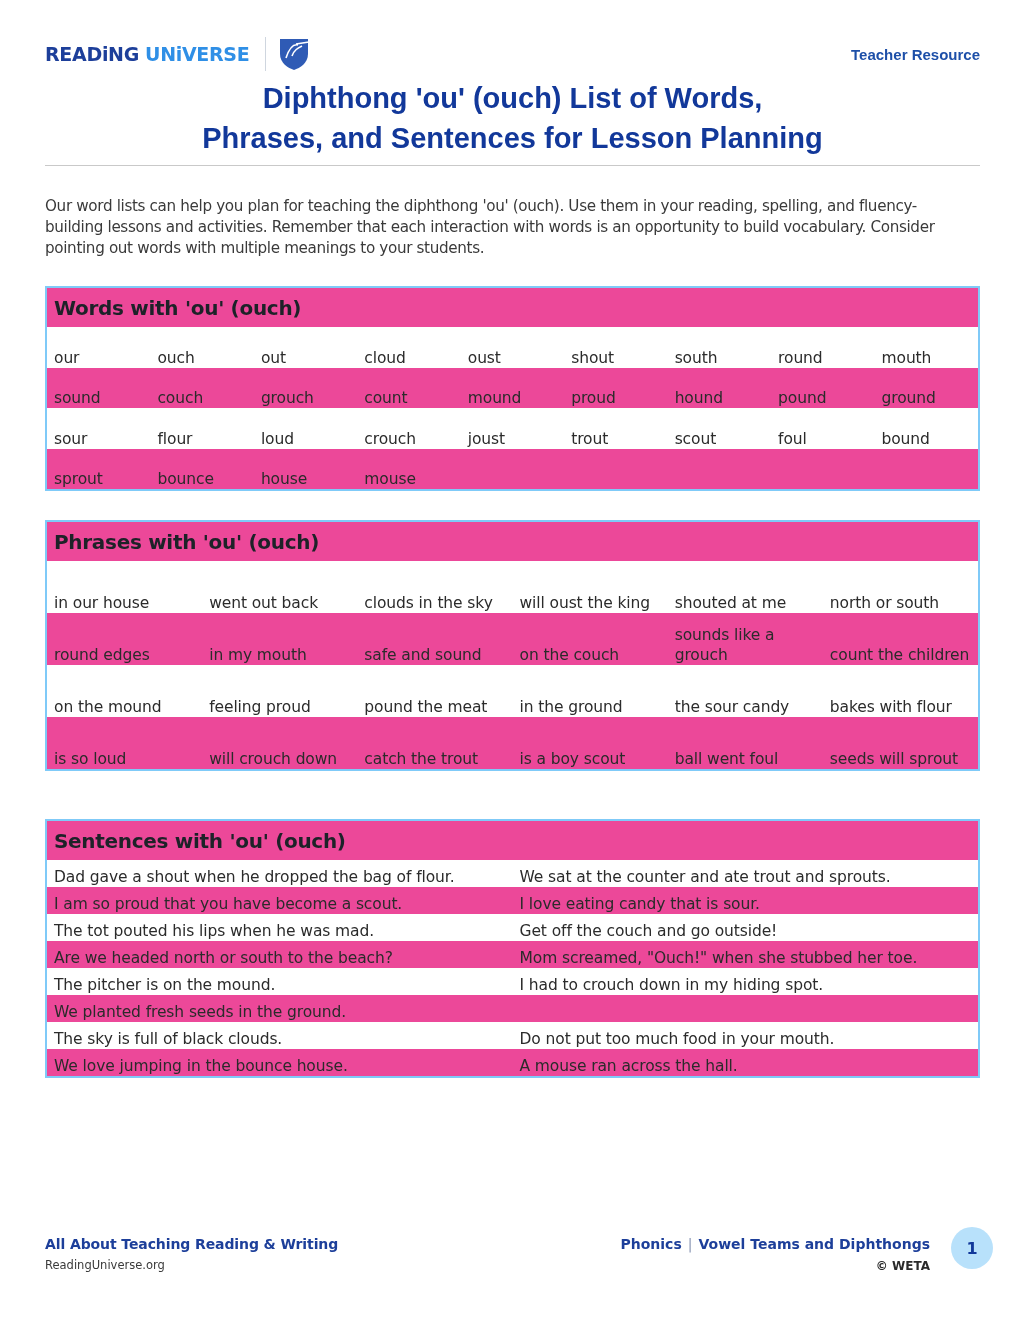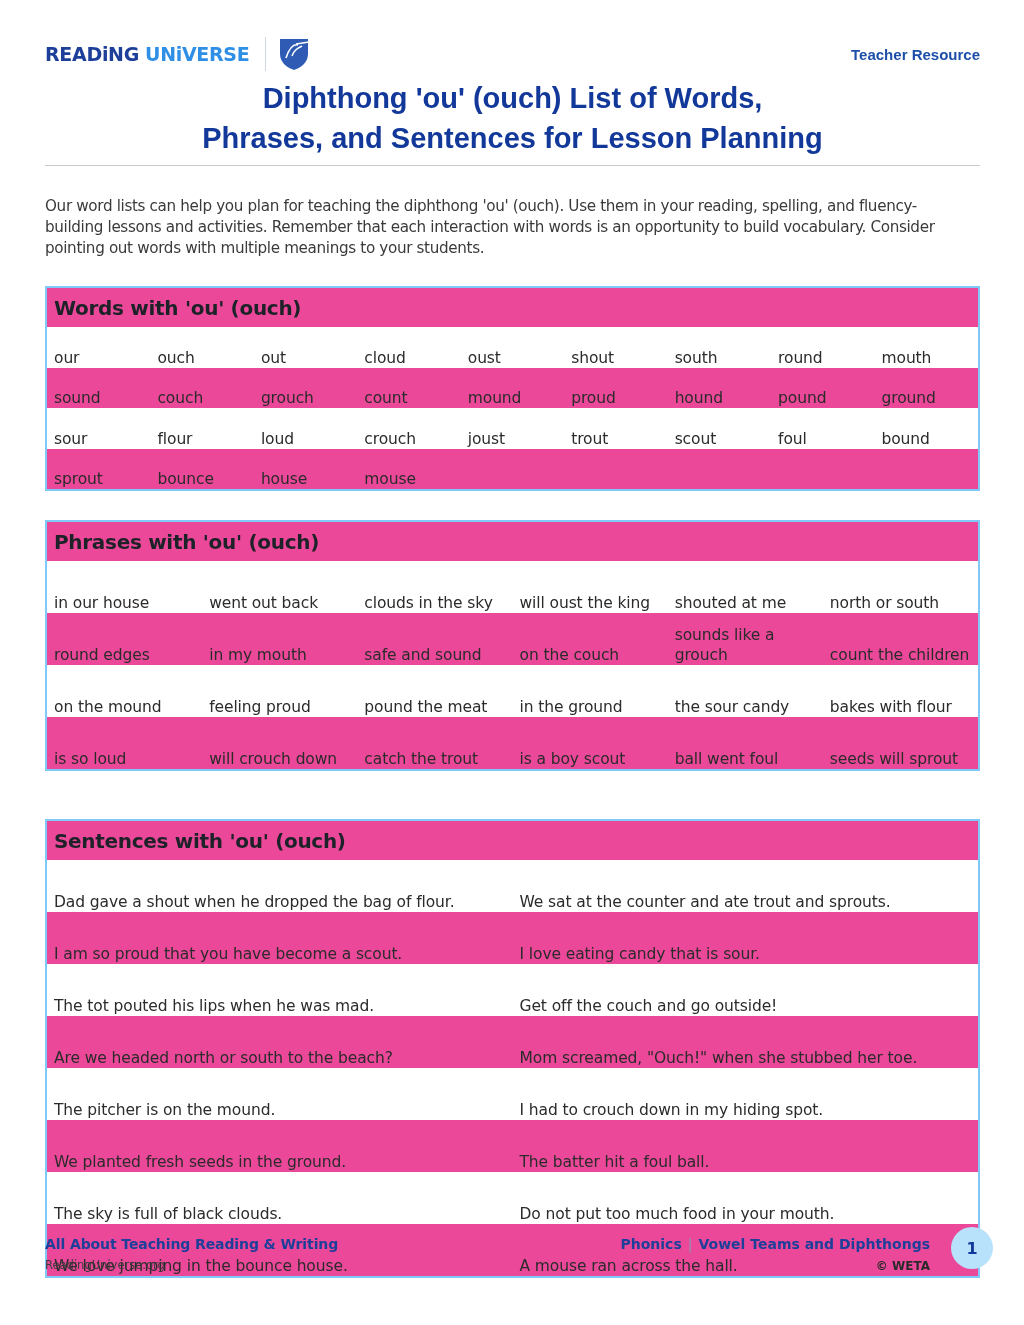--- a/index.html
+++ b/index.html
@@ -28,21 +28,21 @@
 
     #words { top: 286px; }
     #words .row { height: 40.5px; }
     #words .cell { width: 103.5px; }
 
     #phrases { top: 520px; }
     #phrases .row { height: 52px; }
     #phrases .cell { width: 155.5px; padding-right: 4px; }
 
     #sentences { top: 803px; margin-top: 16px; }
-    #sentences .row { height: 52px; }
+    #sentences .row { height: 27px; }
     #sentences .cell { width: 466px; }
 
     .footer-left-title { position: absolute; left: 45px; top: 1236px; color: #1d3f9a; font-weight: bold; font-size: 14px; letter-spacing: -0.1px; }
     .footer-left-url { position: absolute; left: 45px; top: 1258px; color: #3a3a3a; font-size: 11.5px; }
     .footer-right { position: absolute; right: 94px; top: 1236px; text-align: right; }
     .footer-cat { color: #1d3f9a; font-weight: bold; font-size: 14px; }
     .footer-sep { color: #8a97b5; font-weight: normal; margin: 0 6px; }
     .footer-copy { color: #2a2a2a; font-weight: bold; font-size: 12px; margin-top: 7px; }
     .page-badge { position: absolute; left: 951px; top: 1227px; width: 42px; height: 42px; border-radius: 50%; background: #b8e1fb; color: #12389a; font-weight: bold; font-size: 16px; display: flex; align-items: center; justify-content: center; }
   </style>
@@ -176,21 +176,20 @@
       <div class="row alt">
         <div class="cell">Are we headed north or south to the beach?</div>
         <div class="cell">Mom screamed, "Ouch!" when she stubbed her toe.</div>
       </div>
       <div class="row">
         <div class="cell">The pitcher is on the mound.</div>
         <div class="cell">I had to crouch down in my hiding spot.</div>
       </div>
       <div class="row alt">
         <div class="cell">We planted fresh seeds in the ground.</div>
-        <div class="cell">The batter hit a foul ball.</div>
       </div>
       <div class="row">
         <div class="cell">The sky is full of black clouds.</div>
         <div class="cell">Do not put too much food in your mouth.</div>
       </div>
       <div class="row alt">
         <div class="cell">We love jumping in the bounce house.</div>
         <div class="cell">A mouse ran across the hall.</div>
       </div>
     </div>

